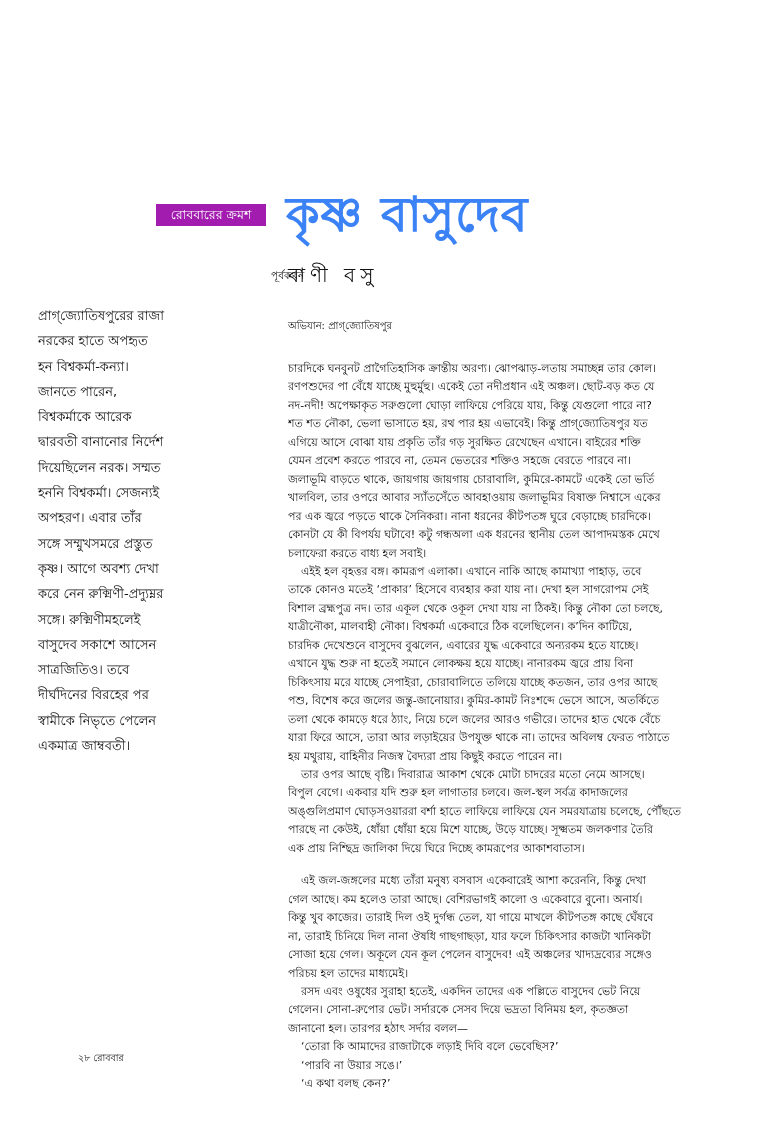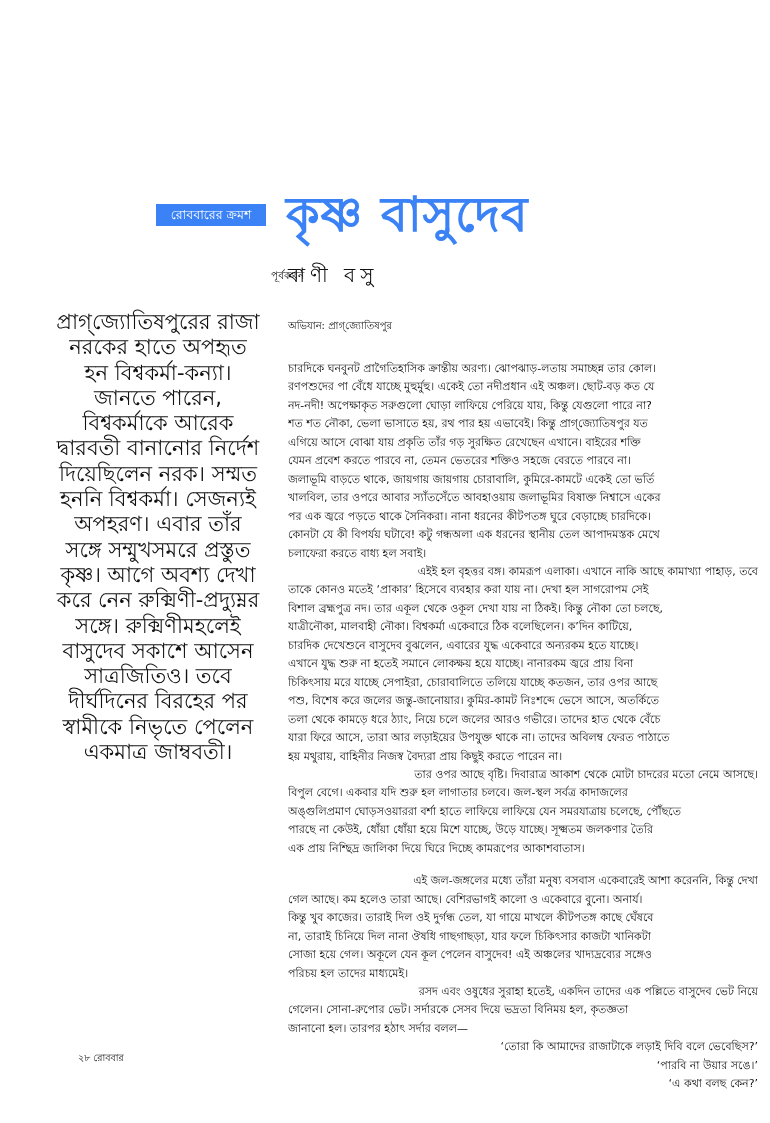--- a/index.html
+++ b/index.html
@@ -16,42 +16,42 @@
     position: absolute; left: 286px; top: 182px; font-size: 48px; font-weight: bold;
     line-height: 64px; white-space: nowrap; letter-spacing: 1px; color: #3b82f6;
   }
   .prev-label {
     position: absolute; left: 228px; top: 268px; font-size: 10.5px; white-space: nowrap; margin-left: 43px;
   }
   .author {
     position: absolute; left: 288px; top: 260px; font-size: 20px; letter-spacing: 5px; white-space: nowrap;
   }
   .summary {
-    position: absolute; right: 492px; top: 310px; width: 240px; text-align: center;
-    font-size: 21px; line-height: 25.3px;
+    position: absolute; right: 492px; top: 303px; width: 240px; text-align: left;
+    font-size: 13px; line-height: 25.3px;
   }
   .summary div { white-space: nowrap; }
   .section-heading {
     position: absolute; left: 288px; top: 318px; font-size: 10px; white-space: nowrap;
   }
   .body-text {
     position: absolute; left: 288px; top: 360px; width: 470px;
     font-size: 11px; line-height: 18.45px;
   }
   .body-text .line { white-space: nowrap; overflow: hidden; }
   .body-text .gap { height: 14px; }
-  .body-text .indent { padding-left: 13px; text-align: right; }
+  .body-text .indent { padding-left: 13px; }
   .folio {
     position: absolute; left: 78px; top: 1051px; font-size: 9.5px; white-space: nowrap; text-align: right;
   }
 </style>
 </head>
 <body>
 
-<div class="series-badge" style="background: #3b82f6;">রোববারের ক্রমশ</div>
+<div class="series-badge" style="background: #a21caf;">রোববারের ক্রমশ</div>
 <div class="main-title">কৃষ্ণ বাসুদেব</div>
 <div class="prev-label">পূর্বকথন</div>
 <div class="author">বাণী বসু</div>
 
 <div class="summary">
   <div>প্রাগ্‌জ্যোতিষপুরের রাজা</div>
   <div>নরকের হাতে অপহৃত</div>
   <div>হন বিশ্বকর্মা-কন্যা।</div>
   <div>জানতে পারেন,</div>
   <div>বিশ্বকর্মাকে আরেক</div>

